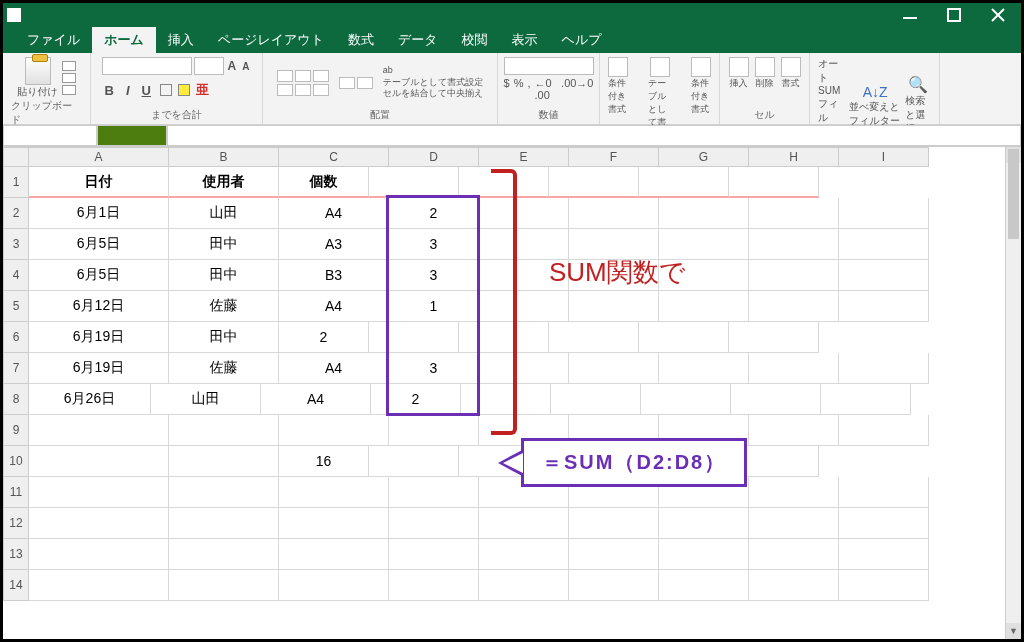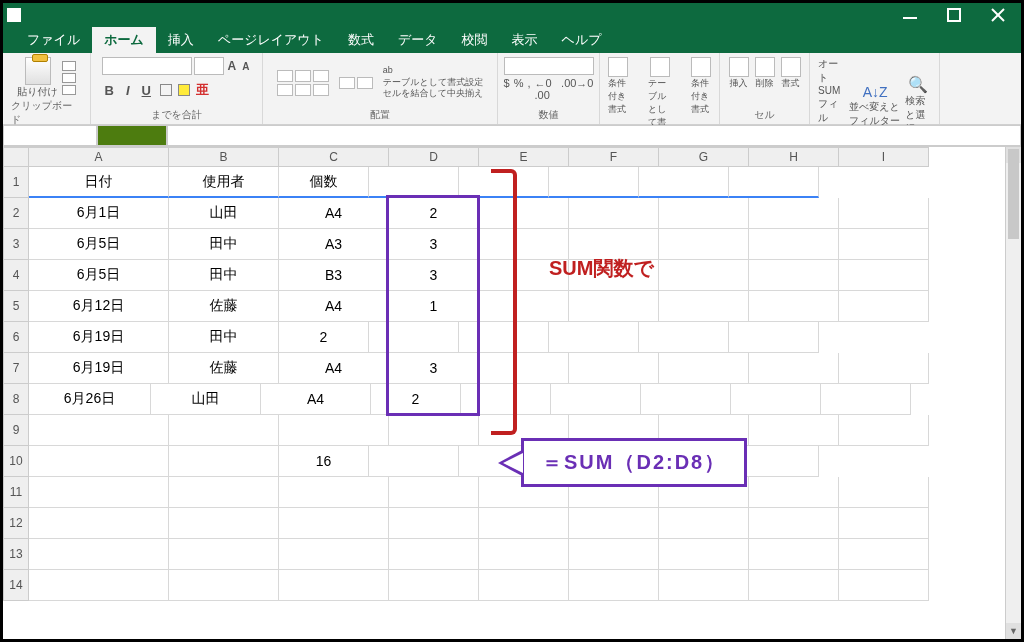--- a/index.html
+++ b/index.html
@@ -69,30 +69,30 @@
 .col-headers { display:flex; position:absolute; top:0; left:0; height:20px; }
 .selall { width:26px; height:20px; background:#efefef; border:1px solid #ccc; }
 .ch { height:20px; background:#efefef; border:1px solid #ccc; border-left:none; text-align:center; font-size:12px; color:#555; line-height:19px; }
 .row-headers { position:absolute; top:20px; left:0; width:26px; }
 .rh { height:31px; background:#efefef; border:1px solid #ccc; border-top:none; text-align:center; font-size:12px; color:#555; line-height:30px; }
 .cells { position:absolute; top:20px; left:26px; }
 .row { display:flex; height:31px; }
 .cell { border-right:1px solid #d8d8d8; border-bottom:1px solid #d8d8d8; font-size:14px; display:flex; align-items:center; justify-content:center; }
 
 
-.row.hdr .cell { font-weight:normal; border-bottom:2px solid #3b82f6; }
+.row.hdr .cell { font-weight:bold; border-bottom:2px solid #fca5a5; }
 
 
 .purple-box { position:absolute; border:3px solid #6a2fb5; pointer-events:none; }
 
 
 .bracket { position:absolute; border:4px solid #c02020; border-left:none; pointer-events:none; }
 
 
-.anno-text { position:absolute; color:#c02020; font-size:20px; font-weight:bold; line-height:1.4; }
+.anno-text { position:absolute; color:#c02020; font-size:26px; font-weight:normal; line-height:1.4; }
 
 
 .callout { position:absolute; }
 .callout-box { border:3px solid #6a2fb5; background:#fff; padding:8px 18px; font-size:20px; font-weight:bold; color:#6a2fb5; letter-spacing:2px; position:relative; }
 .callout-arrow { position:absolute; width:0; height:0; border-top:14px solid transparent; border-bottom:14px solid transparent; border-right:26px solid #6a2fb5; left:-26px; top:50%; transform:translateY(-50%); }
 .callout-arrow::after { content:""; position:absolute; left:5px; top:-10px; width:0; height:0; border-top:10px solid transparent; border-bottom:10px solid transparent; border-right:20px solid #fff; }
 
 
 .vscroll { position:absolute; right:0; top:0; bottom:0; width:16px; background:#efefef; border-left:1px solid #ccc; }
 .vthumb { position:absolute; top:2px; left:2px; right:2px; height:90px; background:#c8c8c8; }

